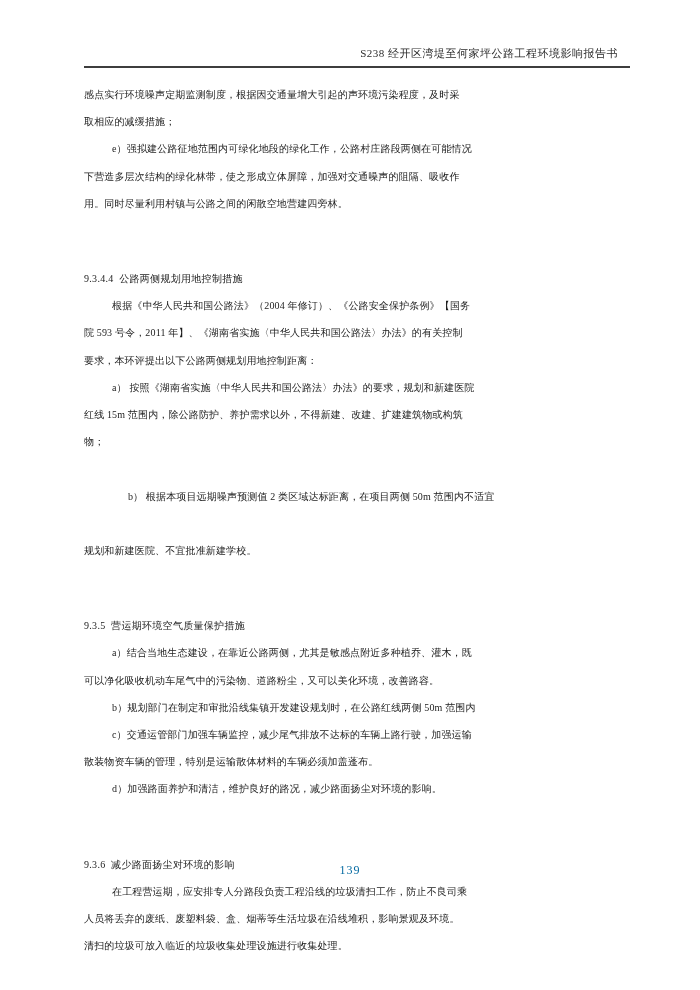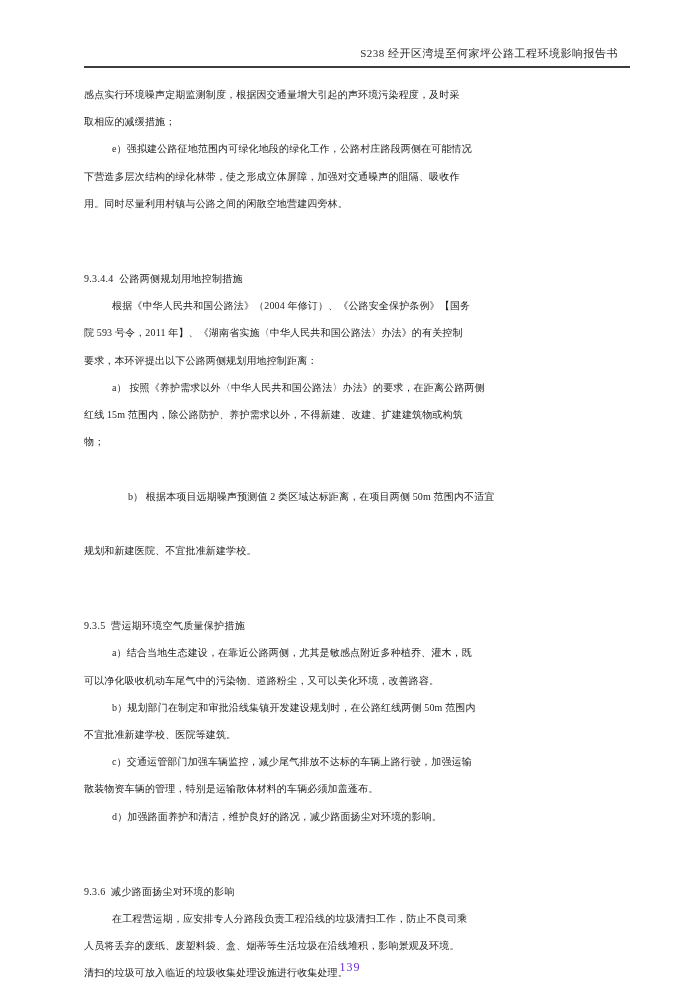--- a/index.html
+++ b/index.html
@@ -55,26 +55,26 @@
     margin-top: 48px;
   }
   .ul {
     text-underline-offset: 3.5px;
     text-decoration-thickness: 1px;
     text-decoration-color: #2a2a2a;
   }
   .footer {
     position: absolute;
     left: 0;
-    top: 960px;
+    top: 863px;
     width: 700px;
     text-align: center;
     font-size: 12px;
     letter-spacing: 1px;
-    color: #6d28d9;
+    color: #0369a1;
   }
 </style>
 </head>
 <body>
 
 <div class="page">
 
   <div class="header">
     <div class="header-title">S238 经开区湾堤至何家坪公路工程环境影响报告书</div>
     <div class="header-rule"></div>
@@ -83,32 +83,31 @@
   <div class="body-block">
     <div class="ln">感点实行环境噪声定期监测制度，根据因交通量增大引起的声环境污染程度，及时采</div>
     <div class="ln">取相应的减缓措施；</div>
     <div class="ln ind">e）强拟建公路征地范围内可绿化地段的绿化工作，公路村庄路段两侧在可能情况</div>
     <div class="ln">下营造多层次结构的绿化林带，使之形成立体屏障，加强对交通噪声的阻隔、吸收作</div>
     <div class="ln">用。同时尽量利用村镇与公路之间的闲散空地营建四旁林。</div>
     <div class="ln head">9.3.4.4  公路两侧规划用地控制措施</div>
     <div class="ln ind">根据《中华人民共和国公路法》（2004 年修订）、《公路安全保护条例》【国务</div>
     <div class="ln">院 593 号令，2011 年】、《湖南省实施〈中华人民共和国公路法〉办法》的有关控制</div>
     <div class="ln">要求，本环评提出以下公路两侧规划用地控制距离：</div>
-    <div class="ln ind">a） 按照《养护需求以外〈中华人民共和国公路法〉办法》的要求，在距离公路两侧</div>
+    <div class="ln ind">a） 按照《湖南省实施〈中华人民共和国公路法〉办法》的要求，规划和新建医院</div>
     <div class="ln">红线 15m 范围内，除公路防护、养护需求以外，不得新建、改建、扩建建筑物或构筑</div>
     <div class="ln">物；</div>
     <div class="ln ind">
       <span>b） </span><span class="ul">根据本项目远期噪声预测值 2 类区域达标距离，在项目两侧 50m 范围内不适宜</span>
     </div>
     <div class="ln ul">规划和新建医院、不宜批准新建学校。</div>
     <div class="ln head">9.3.5  营运期环境空气质量保护措施</div>
     <div class="ln ind">a）结合当地生态建设，在靠近公路两侧，尤其是敏感点附近多种植乔、灌木，既</div>
     <div class="ln">可以净化吸收机动车尾气中的污染物、道路粉尘，又可以美化环境，改善路容。</div>
     <div class="ln ind">b）规划部门在制定和审批沿线集镇开发建设规划时，在公路红线两侧 50m 范围内</div>
-    <div class="ln">不宜批准新建学校、医院等建筑。</div>
     <div class="ln ind">c）交通运管部门加强车辆监控，减少尾气排放不达标的车辆上路行驶，加强运输</div>
     <div class="ln">散装物资车辆的管理，特别是运输散体材料的车辆必须加盖蓬布。</div>
     <div class="ln ind">d）加强路面养护和清洁，维护良好的路况，减少路面扬尘对环境的影响。</div>
     <div class="ln head">9.3.6  减少路面扬尘对环境的影响</div>
     <div class="ln ind">在工程营运期，应安排专人分路段负责工程沿线的垃圾清扫工作，防止不良司乘</div>
     <div class="ln">人员将丢弃的废纸、废塑料袋、盒、烟蒂等生活垃圾在沿线堆积，影响景观及环境。</div>
     <div class="ln">清扫的垃圾可放入临近的垃圾收集处理设施进行收集处理。</div>
   </div>
 
   <div class="footer">

